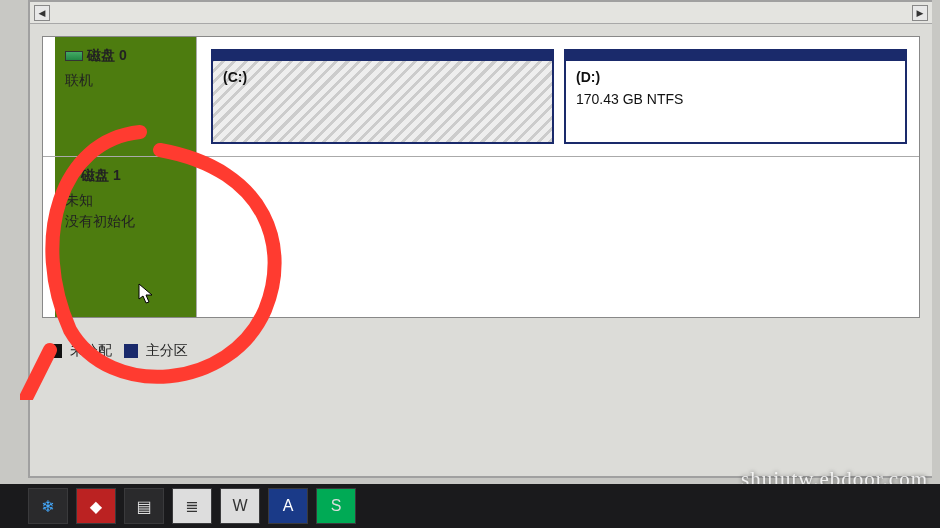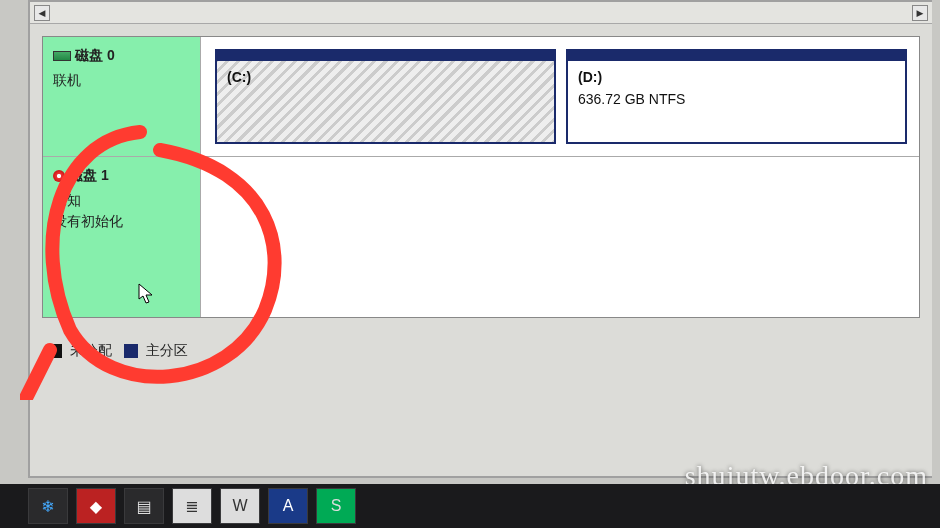--- a/index.html
+++ b/index.html
@@ -41,24 +41,25 @@
     background: #fff;
     border: 1px solid #888;
   }
   .disk-row {
     display: flex;
     border-bottom: 1px solid #aaa;
     min-height: 120px;
   }
   .disk-row:last-of-type { border-bottom: none; min-height: 160px; }
   .disk-info {
-    width: 158px;
+    width: 142px;
     border-right: 1px solid #aaa;
     padding: 8px 10px;
-    background: #86efac;
+    background: #4d7c0f;
+    margin-left: 12px;
   }
   .disk-info .disk-title {
     font-weight: bold;
     margin-bottom: 4px;
     display: flex;
     align-items: center;
     gap: 4px;
   }
   .disk-icon {
     width: 18px; height: 10px;
@@ -148,21 +149,21 @@
     z-index: 50;
   }
   .circle-anno {
     left: 20px; top: 120px;
     width: 270px; height: 280px;
   }
   .circle-anno svg { width:100%; height:100%; }
   .watermark {
     position: absolute;
     bottom: 36px; right: 12px;
-    font-size: 28px;
+    font-size: 21px;
     color: rgba(255,255,255,0.85);
     letter-spacing: 1px;
     text-shadow: 0 0 4px rgba(0,0,0,0.6);
     font-family: Georgia, serif;
   }
   .cursor {
     position: absolute;
     left: 138px; top: 283px;
     width: 16px; height: 22px;
     z-index: 30;
@@ -192,21 +193,21 @@
         <div class="partition hatched">
           <div class="part-header"></div>
           <div class="part-body">
             <div class="drive">(C:)</div>
           </div>
         </div>
         <div class="partition">
           <div class="part-header"></div>
           <div class="part-body">
             <div class="drive">(D:)</div>
-            <div>636.72 GB NTFS</div>
+            <div>170.43 GB NTFS</div>
           </div>
         </div>
       </div>
     </div>
 
     <div class="disk-row">
       <div class="disk-info">
         <div class="disk-title">
           <span class="disk-icon warn"></span>
           <span>磁盘 1</span>

